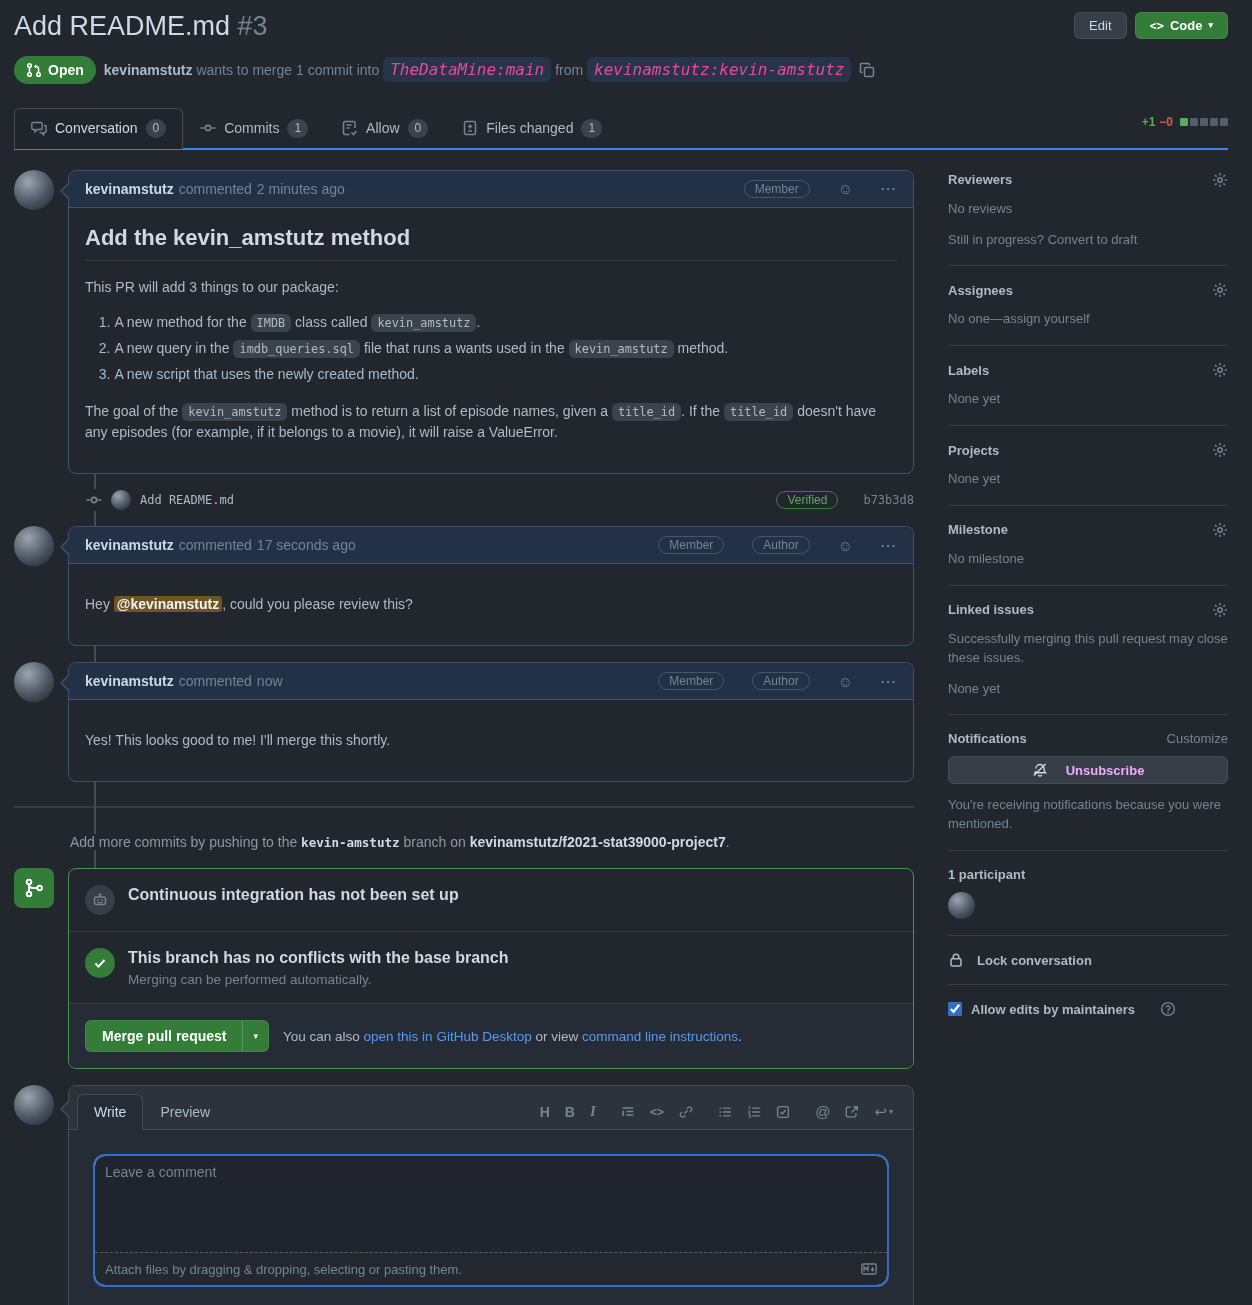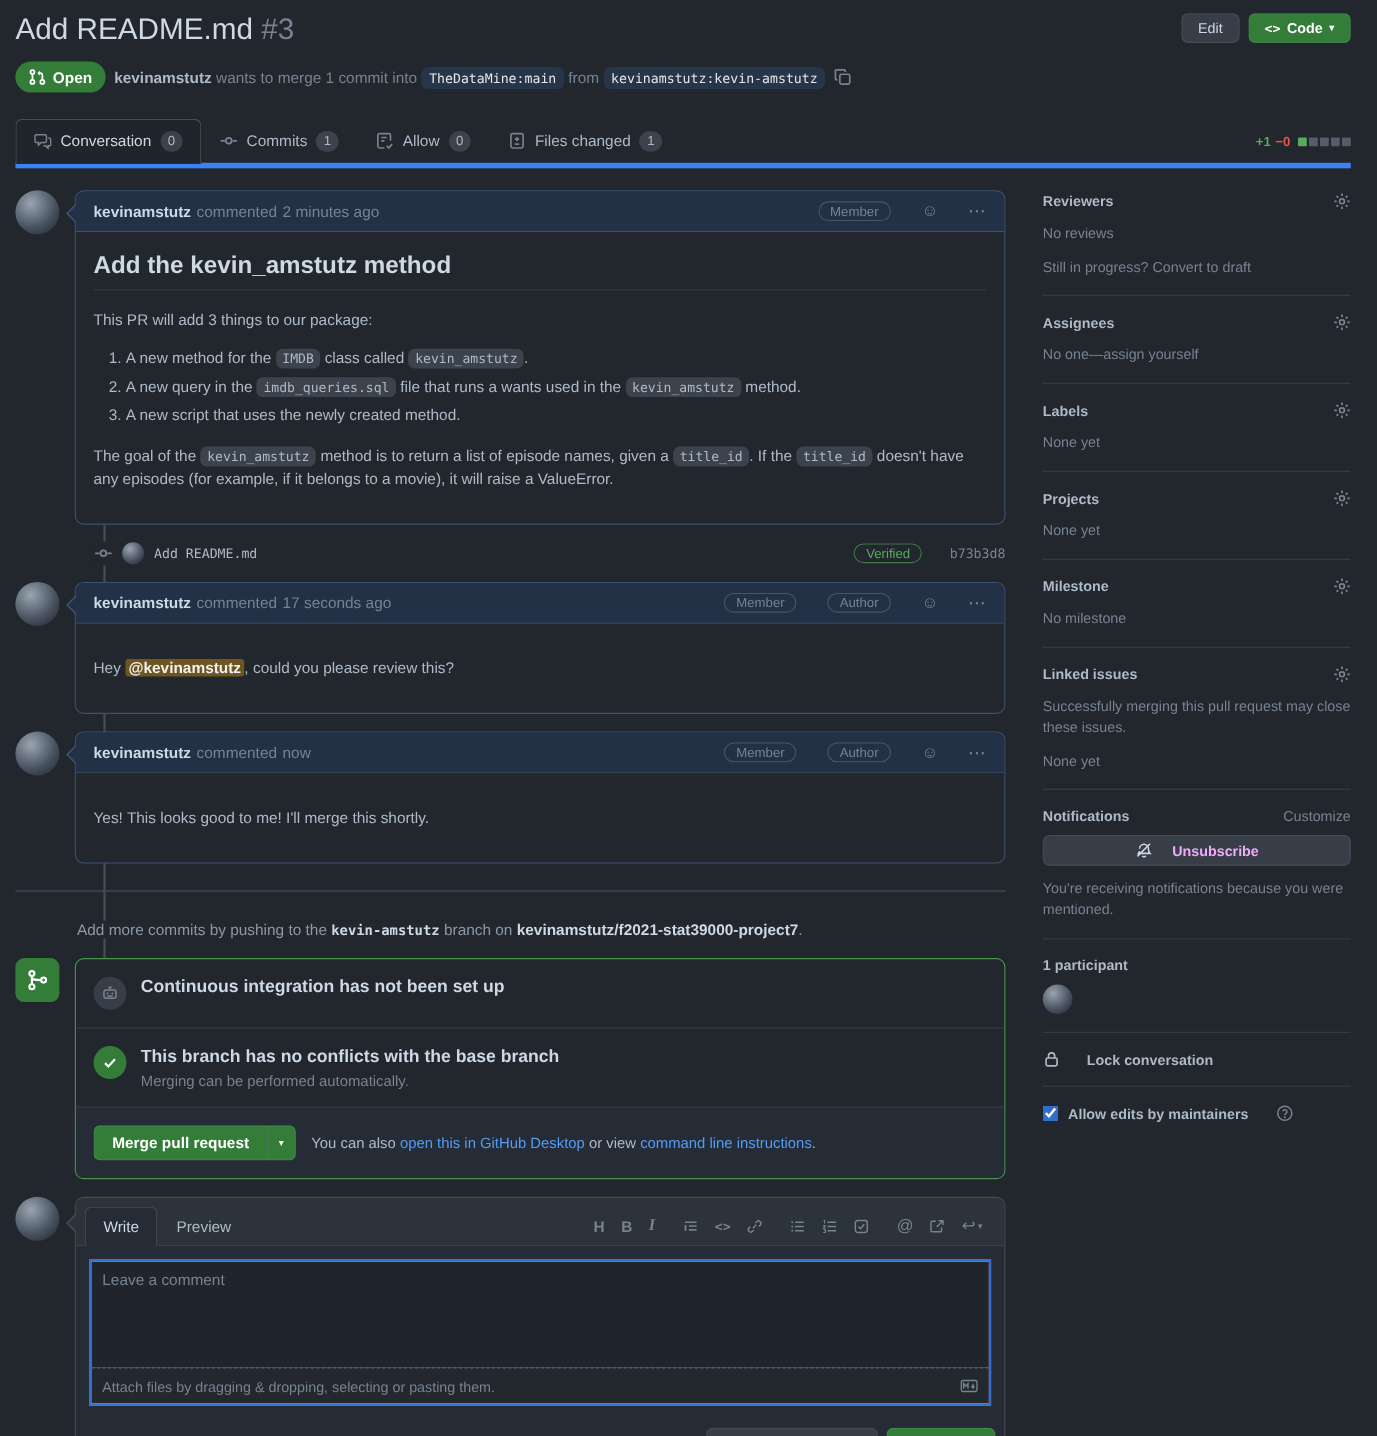--- a/index.html
+++ b/index.html
@@ -23,26 +23,26 @@
          border-radius:6px; padding:5px 14px; font-size:13px; font-weight:500; color:#cdd9e5;
          background:#373e47; cursor:pointer; white-space:nowrap; }
   .btn-green { background:#347d39; border-color:rgba(205,217,229,0.1); color:#fff; font-weight:600; }
   .caret { font-size:9px; line-height:1; }
 
   .pr-meta { display:flex; align-items:center; gap:8px; margin-top:12px; flex-wrap:nowrap; }
   .open-pill { display:inline-flex; align-items:center; gap:6px; background:#347d39; color:#fff;
                font-weight:600; font-size:14px; padding:6px 12px; border-radius:2em; }
   .meta-text { color:#768390; }
   .meta-author { color:#adbac7; font-weight:600; }
-  .branch-chip { font-family:"DejaVu Sans Mono","Liberation Mono",monospace; font-size:12px;
-                 color:#e5e5e5; background:rgba(65,132,228,0.15); padding:3px 7px; border-radius:6px; }
+  .branch-chip { font-family:"DejaVu Sans Mono","Liberation Mono",monospace; font-size:16px;
+                 color:#ec4899; background:rgba(65,132,228,0.15); padding:3px 7px; border-radius:6px;font-style:italic; }
   .copy-ic { color:#768390; display:inline-flex; cursor:pointer; }
 
   
-  .tabs { display:flex; align-items:flex-end; border-bottom:5px solid #3b82f6; margin-top:24px; position:relative; }
+  .tabs { display:flex; border-bottom:2px solid #3b82f6; margin-top:24px; position:relative; }
   .tab { display:flex; align-items:center; gap:8px; padding:10px 16px; color:#adbac7;
          border:1px solid transparent; border-radius:6px 6px 0 0; margin-bottom:-1px; cursor:pointer; }
   .tab .tab-ic { color:#768390; display:inline-flex; }
   .tab.active { background:#20252c; border-color:#444c56 #444c56 #20252c; color:#cdd9e5; }
   .count-pill { background:rgba(99,110,123,0.4); color:#adbac7; font-size:12px; padding:1px 7px;
                 border-radius:2em; line-height:17px; }
   .diffstat { margin-left:auto; display:flex; align-items:center; gap:2px; padding-bottom:12px; font-size:12px; font-weight:600; }
   .adds { color:#57ab5a; margin-right:2px; } .dels { color:#e5534b; margin-right:5px; }
   .dsq { width:8px; height:8px; border-radius:1px; background:#545d68; display:inline-block; }
   .dsq.g { background:#57ab5a; }
@@ -125,21 +125,21 @@
              border-radius:8px 8px 0 0; padding:8px 16px 0 8px; }
   .ed-tab { padding:9px 16px; font-size:14px; color:#adbac7; border:1px solid transparent;
             border-radius:6px 6px 0 0; margin-bottom:-1px; cursor:pointer; }
   .ed-tab.active { background:#262c36; border-color:#444c56 #444c56 #262c36; color:#cdd9e5; }
   .ed-toolbar { margin-left:auto; display:flex; align-items:center; gap:15px; padding:0 4px 10px 0; color:#768390; }
   .tb { display:inline-flex; align-items:center; cursor:pointer; color:#768390; font-size:14px; font-weight:700; line-height:1; }
   .tb.gap { margin-left:10px; }
   .tb .mini-caret { font-size:8px; margin-left:2px; }
   .tb-italic { font-style:italic; font-family:"Liberation Serif",serif; font-size:15px; }
 
-  .input-wrap { margin:12px; border:2px solid #316dca; border-radius:0; overflow:hidden; background:#f0abfc; }
+  .input-wrap { margin:24px; border:2px solid #316dca; border-radius:12px; overflow:hidden; background:#fef9c3; }
   .comment-area { display:block; width:100%; height:96px; background:#20252d; border:none; outline:none; resize:none;
                   color:#adbac7; font-family:"Liberation Sans",sans-serif; font-size:14px; padding:8px 10px; }
   .comment-area::placeholder { color:#768390; }
   .attach-row { border-top:1px dashed #57606a; padding:8px 10px; display:flex; align-items:center;
                 color:#768390; font-size:13px; background:#23282f; }
   .md-ic { margin-left:auto; color:#768390; display:inline-flex; }
   .ed-footer { display:flex; justify-content:flex-end; gap:8px; padding:8px 8px 16px; }
   .close-pr-ic { color:#e5534b; display:inline-flex; }
   .btn-comment { background:#347d39; border:1px solid rgba(205,217,229,0.1); color:rgba(255,255,255,0.55);
                  font-weight:600; border-radius:6px; padding:6px 16px; cursor:pointer; font-size:14px; }
@@ -151,21 +151,21 @@
   .sb-title-row { display:flex; align-items:center; justify-content:space-between; }
   .sb-title { font-weight:600; color:#adbac7; font-size:13px; }
   .gear { color:#768390; display:inline-flex; cursor:pointer; }
   .sb-muted { color:#768390; margin-top:12px; line-height:1.45; }
   .sb-link-muted { color:#768390; cursor:pointer; }
   .unsub-btn { margin-top:10px; width:100%; background:#373e47; border:1px solid #444c56; border-radius:6px;
                padding:5px 0; color:#f0abfc; font-weight:600; font-size:13px; display:flex; align-items:center;
                justify-content:center; gap:18px; cursor:pointer; }
   .participant-av { width:27px; height:27px; border-radius:50%; margin-top:10px;
                     background:radial-gradient(circle at 35% 30%, #9aa5b1, #4b5563 55%, #21262d 95%); }
-  .lock-row { display:flex; align-items:center; gap:24px; color:#adbac7; font-weight:600; cursor:pointer; }
+  .lock-row { display:flex; align-items:center; gap:13px; color:#adbac7; font-weight:600; cursor:pointer; }
   .allow-row { display:flex; align-items:center; gap:9px; color:#adbac7; font-weight:600; }
   .allow-row input { width:14px; height:14px; accent-color:#316dca; margin:0; cursor:pointer; }
   .q-ic { color:#768390; margin-left:16px; display:inline-flex; cursor:pointer; }
 
   .ic16 { width:16px; height:16px; }
   .ic14 { width:14px; height:14px; }
   .ic20 { width:20px; height:20px; }
   svg { display:block; }
 </style>
 </head>

